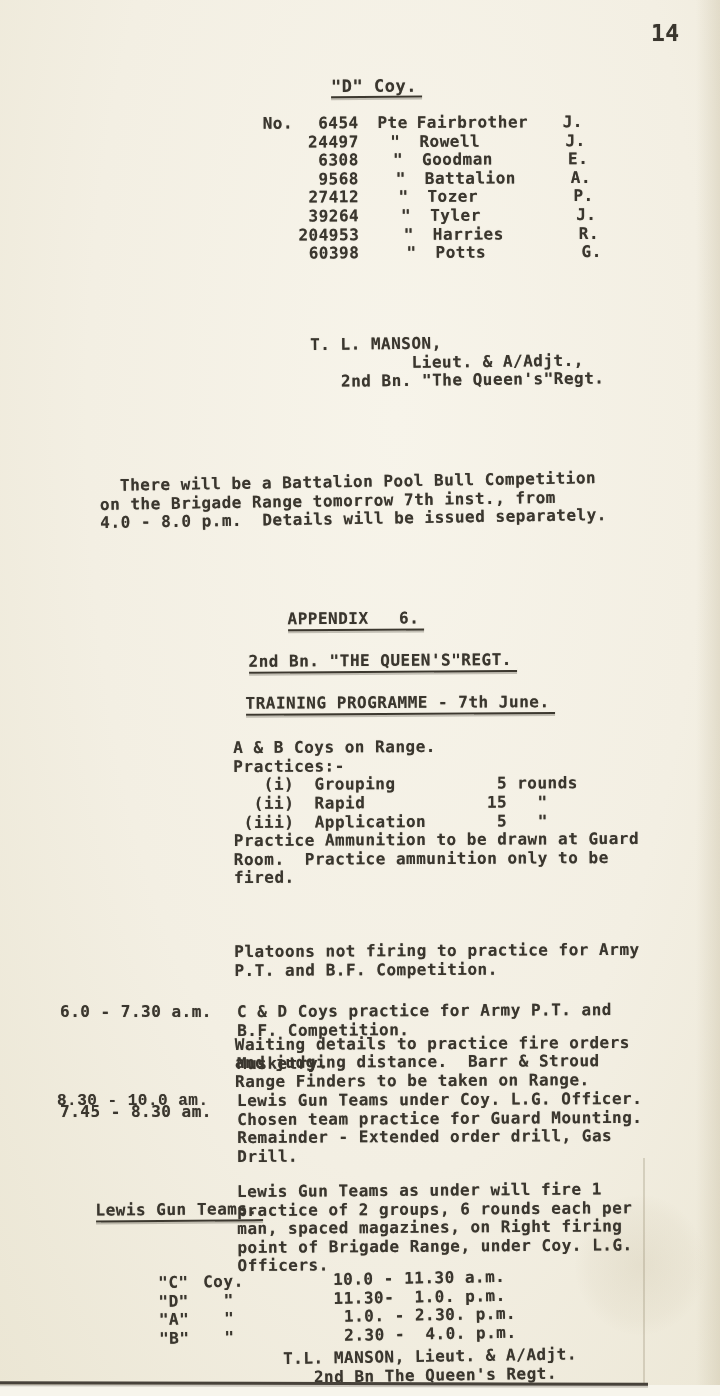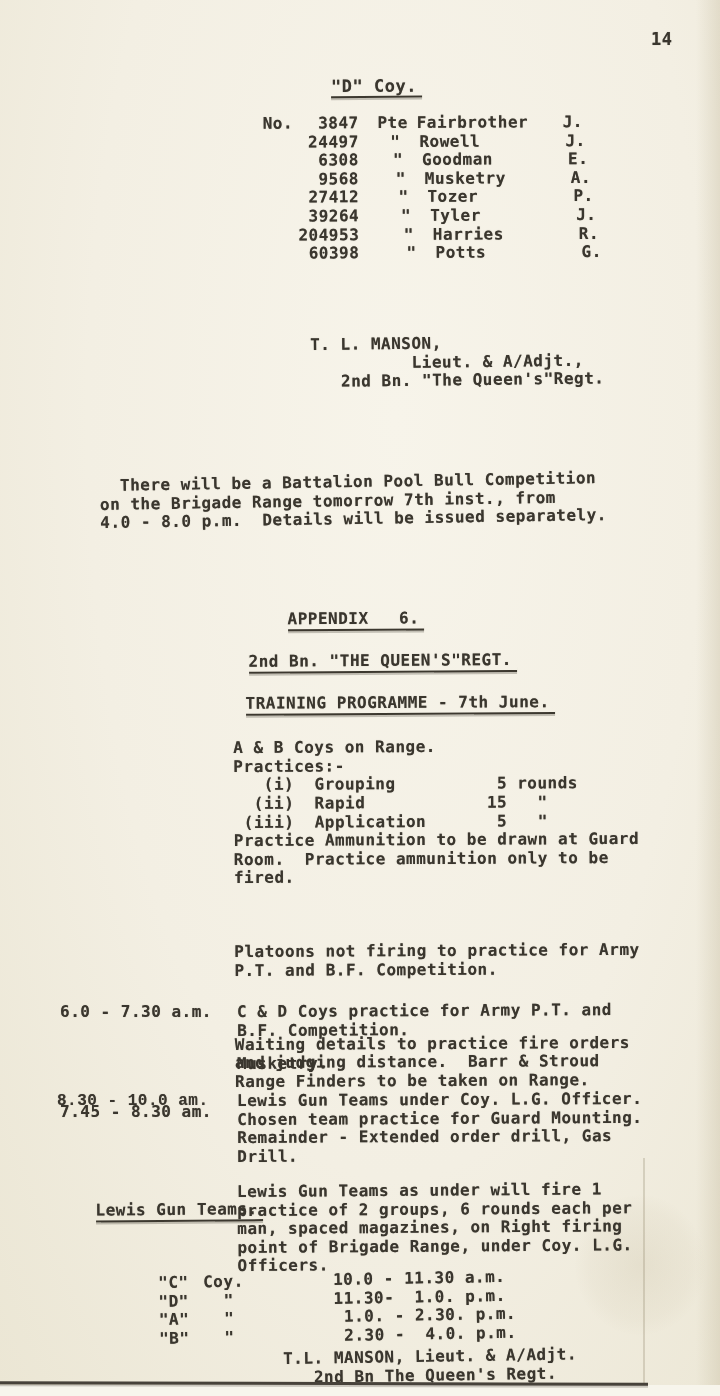--- a/index.html
+++ b/index.html
@@ -21,21 +21,21 @@
   .txt{ text-shadow:0 0 0.7px rgba(58,54,46,.55); }
   .abs{ position:absolute; z-index:1; }
   .u{
     display:inline-block;
     border-bottom:2px solid #3c382f;
     box-shadow:0 2px 0 rgba(60,56,47,.28);
     padding:0 5px 1px 0;
   }
   .tline{ white-space:pre; }
 
-  .page-number{ left:651px; top:30px; font-size:17px; }
+  .page-number{ left:651px; top:24px; font-size:23px; }
 
   .dcoy-heading{ left:288px; top:58px; font-size:17px; transform:rotate(-0.4deg); }
 
   .roster{ left:219px; top:114px; transform:rotate(-0.3deg); }
   .roster-row{ display:flex; }
   .r-prefix{ width:34px; display:inline-block;padding-left:44px; }
   .r-num{ width:62px; display:inline-block; text-align:right; }
   .drift{ display:inline-flex; }
   .r-rank{ width:36px; margin-left:16px; display:inline-block; text-align:center; }
   .r-name{ width:146px; margin-left:6px; display:inline-block; }
@@ -107,34 +107,34 @@
   <div class="bottom-strip"></div>
 
   <div class="abs txt page-number">14</div>
 
   <div class="abs dcoy-heading">
     <span class="u txt">"D" Coy.</span>
   </div>
 
   <div class="abs txt roster"><div class="roster-row">
     <span class="r-prefix">No.</span>
-    <span class="r-num">3847</span>
+    <span class="r-num">6454</span>
     <span class="drift" style="transform: translateX(0px);"><span class="r-rank">Pte</span><span class="r-name">Fairbrother</span><span class="r-init">J.</span></span>
   </div><div class="roster-row">
     <span class="r-prefix"></span>
     <span class="r-num">24497</span>
     <span class="drift" style="transform: translateX(2.6px);"><span class="r-rank">"</span><span class="r-name">Rowell</span><span class="r-init">J.</span></span>
   </div><div class="roster-row">
     <span class="r-prefix"></span>
     <span class="r-num">6308</span>
     <span class="drift" style="transform: translateX(5.2px);"><span class="r-rank">"</span><span class="r-name">Goodman</span><span class="r-init">E.</span></span>
   </div><div class="roster-row">
     <span class="r-prefix"></span>
     <span class="r-num">9568</span>
-    <span class="drift" style="transform: translateX(7.8px);"><span class="r-rank">"</span><span class="r-name">Musketry</span><span class="r-init">A.</span></span>
+    <span class="drift" style="transform: translateX(7.8px);"><span class="r-rank">"</span><span class="r-name">Battalion</span><span class="r-init">A.</span></span>
   </div><div class="roster-row">
     <span class="r-prefix"></span>
     <span class="r-num">27412</span>
     <span class="drift" style="transform: translateX(10.4px);"><span class="r-rank">"</span><span class="r-name">Tozer</span><span class="r-init">P.</span></span>
   </div><div class="roster-row">
     <span class="r-prefix"></span>
     <span class="r-num">39264</span>
     <span class="drift" style="transform: translateX(13px);"><span class="r-rank">"</span><span class="r-name">Tyler</span><span class="r-init">J.</span></span>
   </div><div class="roster-row">
     <span class="r-prefix"></span>

